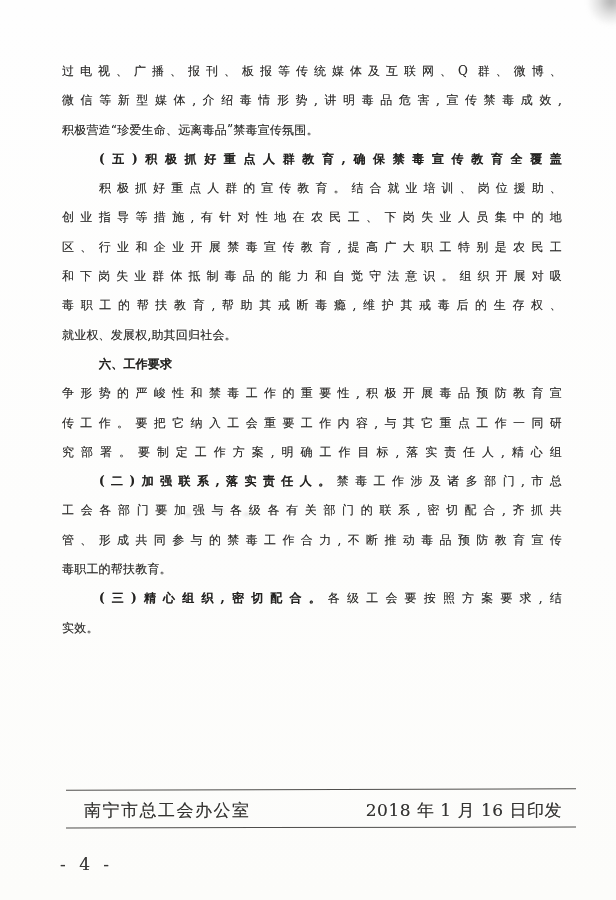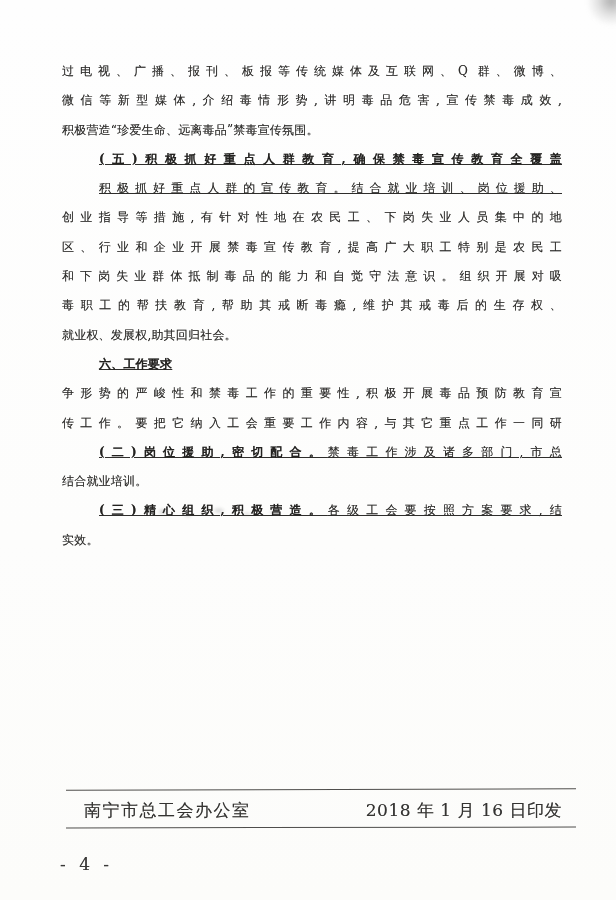--- a/index.html
+++ b/index.html
@@ -24,21 +24,21 @@
     position: absolute; left: 62px; top: 57px; width: 500px;
     color: #2e2d2b;
   }
   .ln {
     height: 29.3px; line-height: 29.3px; font-size: 12px;
     letter-spacing: 0.2px;
     text-align: left;
     text-shadow: 0 0 0.4px rgba(60,60,60,.55);
   }
   .j { text-align: justify; text-align-last: justify; }
-  .ind { text-indent: 37px; text-decoration: underline; }
+  .ind { text-indent: 37px; }
   .b { font-weight: bold; color: #232220; }
   .smudge {
     position: absolute; left: 146px; top: 501px; width: 140px; height: 24px;
     background:
       radial-gradient(ellipse 9px 6px at 12% 45%, rgba(120,120,120,.55), transparent 70%),
       radial-gradient(ellipse 7px 5px at 30% 60%, rgba(130,130,130,.45), transparent 70%),
       radial-gradient(ellipse 10px 6px at 52% 40%, rgba(125,125,125,.5), transparent 70%),
       radial-gradient(ellipse 8px 5px at 72% 55%, rgba(140,140,140,.4), transparent 70%),
       radial-gradient(ellipse 6px 4px at 90% 45%, rgba(150,150,150,.35), transparent 70%);
     filter: blur(1.2px);
@@ -78,23 +78,26 @@
     <div class="ln ind j"><span class="b">(五)积极抓好重点人群教育,确保禁毒宣传教育全覆盖</span></div>
     <div class="ln ind j"><span>积极抓好重点人群的宣传教育。结合就业培训、岗位援助、</span></div>
     <div class="ln j"><span>创业指导等措施,有针对性地在农民工、下岗失业人员集中的地</span></div>
     <div class="ln j"><span>区、行业和企业开展禁毒宣传教育,提高广大职工特别是农民工</span></div>
     <div class="ln j"><span>和下岗失业群体抵制毒品的能力和自觉守法意识。组织开展对吸</span></div>
     <div class="ln j"><span>毒职工的帮扶教育,帮助其戒断毒瘾,维护其戒毒后的生存权、</span></div>
     <div class="ln"><span>就业权、发展权,助其回归社会。</span></div>
     <div class="ln ind"><span class="b">六、工作要求</span></div>
     <div class="ln j"><span>争形势的严峻性和禁毒工作的重要性,积极开展毒品预防教育宣</span></div>
     <div class="ln j"><span>传工作。要把它纳入工会重要工作内容,与其它重点工作一同研</span></div>
-    <div class="ln ind j"><span class="b">(二)岗位援助,密切配合。</span><span>禁毒工作涉及诸多部门,市总</span></div>
-    <div class="ln"><span>结合就业培训。</span></div>
-    <div class="ln ind j"><span class="b">(三)精心组织,积极营造。</span><span>各级工会要按照方案要求,结</span></div>
+    <div class="ln j"><span>究部署。要制定工作方案,明确工作目标,落实责任人,精心组</span></div>
+    <div class="ln ind j"><span class="b">(二)加强联系,落实责任人。</span><span>禁毒工作涉及诸多部门,市总</span></div>
+    <div class="ln j"><span>工会各部门要加强与各级各有关部门的联系,密切配合,齐抓共</span></div>
+    <div class="ln j"><span>管、形成共同参与的禁毒工作合力,不断推动毒品预防教育宣传</span></div>
+    <div class="ln"><span>毒职工的帮扶教育。</span></div>
+    <div class="ln ind j"><span class="b">(三)精心组织,密切配合。</span><span>各级工会要按照方案要求,结</span></div>
     <div class="ln"><span>实效。</span></div>
   </div>
 
   <div class="smudge"></div>
 
   <div class="rule rule-top"></div>
   <div class="footer-row">
     <span class="footer-issuer">南宁市总工会办公室</span>
     <span class="footer-date">2018 年 1 月 16 日印发</span>
   </div>

